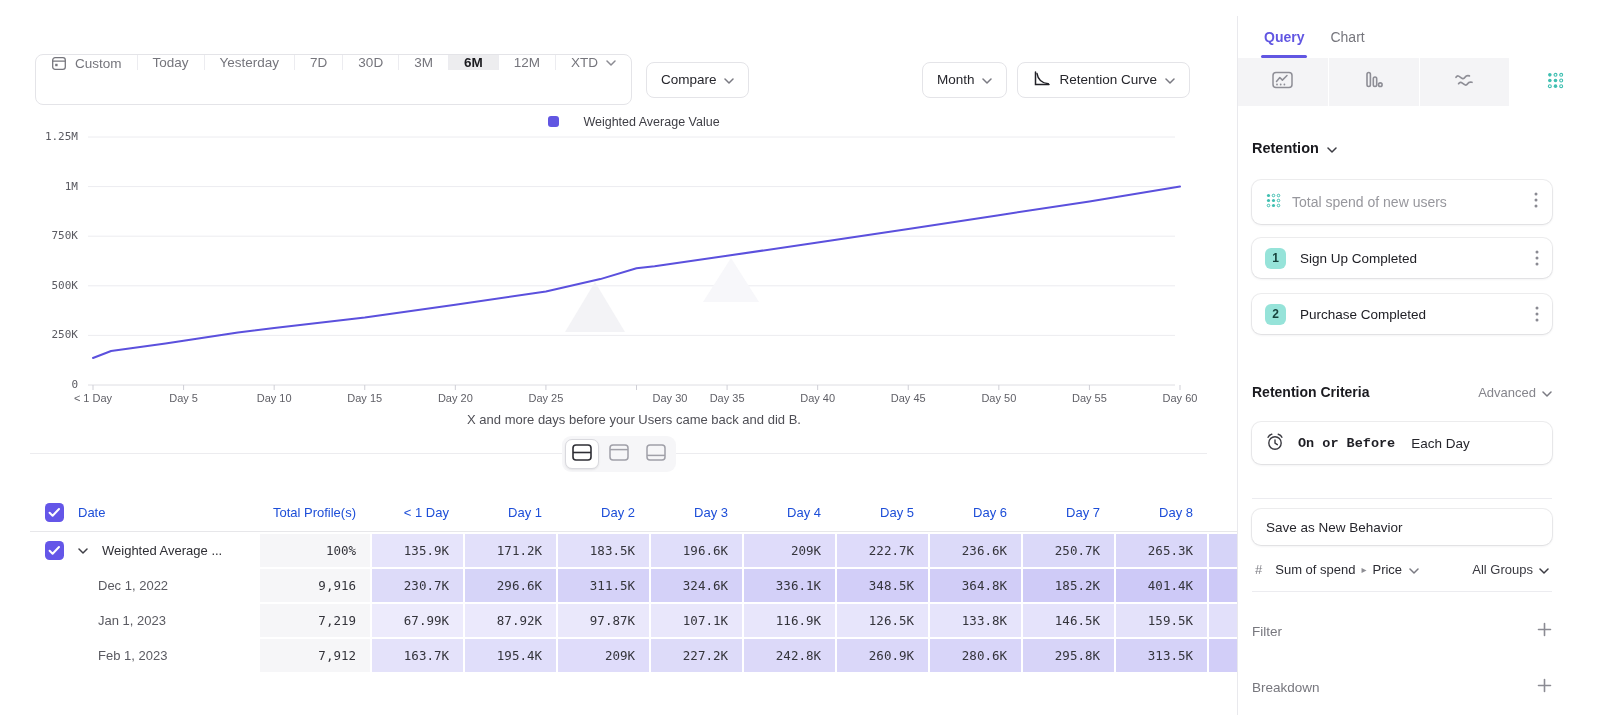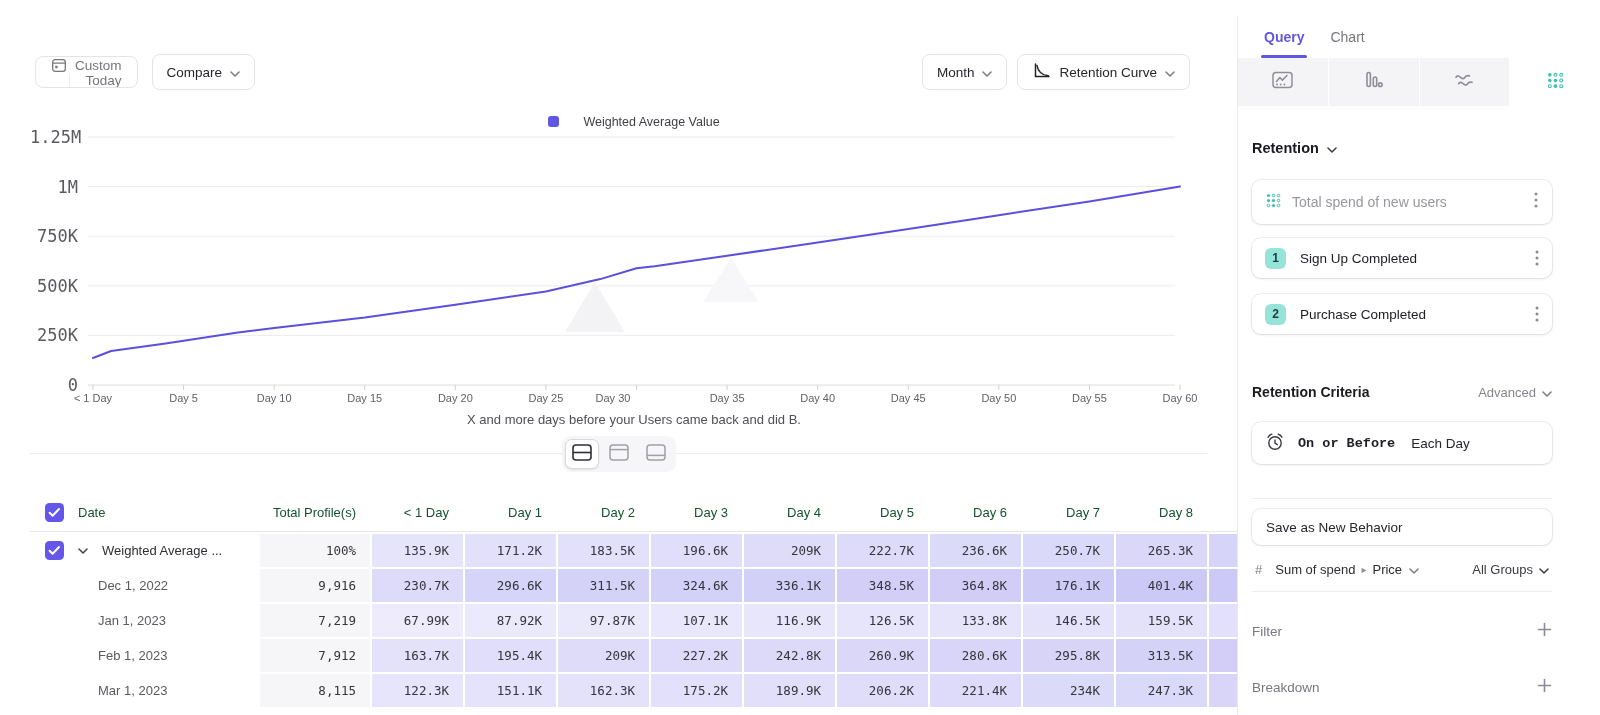--- a/index.html
+++ b/index.html
@@ -1,48 +1,48 @@
 <!DOCTYPE html>
 <html><head>
 <meta charset="utf-8">
 <style>
   * { box-sizing: border-box; }
   body { margin:0; background:#fff; font-family:"Liberation Sans", sans-serif; color:#1c1c21; }
   .page { position:relative; width:1600px; height:715px; background:#fff; overflow:hidden; }
 
   
   .toolbar { position:absolute; left:35px; top:54px; width:1155px; display:flex; align-items:center; }
-  .seg { display:flex; align-items:flex-end; border:1px solid #e4e4e8; border-radius:8px; height:32px; background:#fff; overflow:hidden;flex-direction:column; }
+  .seg { display:flex; align-items:flex-start; border:1px solid #e4e4e8; border-radius:8px; height:51px; background:#fff; overflow:hidden; }
   .seg-item { padding:0 15px; font-size:13.5px; color:#75757c; display:flex; align-items:center; gap:8px; border-left:1px solid #ececf0; cursor:pointer; white-space:nowrap; }
   .seg-item:first-child { border-left:none; }
   .seg-item.selected { background:#ededef; color:#1b1b1f; font-weight:700; }
   .btn { display:flex; align-items:center; gap:8px; height:36px; padding:0 14px; border:1px solid #e4e4e8; border-radius:8px; background:#fff; font-size:13.5px; color:#26262c; cursor:pointer; white-space:nowrap; }
   .compare { margin-left:14px; font-weight:500; }
   .right-group { margin-left:auto; display:flex; gap:10px; }
 
   
   .chart-area { position:absolute; left:30px; top:130px; width:1160px; height:312px; }
   .legend { position:absolute; top:-17px; left:58px; width:1092px; text-align:center; }
   .legend-inner { display:inline-flex; align-items:center; gap:24px; font-size:12.5px; color:#3e3e45; }
   .legend-swatch { width:11px; height:11px; border-radius:3px; background:#6156e2; display:inline-block; }
-  .ylab { position:absolute; left:0; width:48px; text-align:right; font-family:"DejaVu Sans Mono", monospace; font-size:17px; color:#5a5a61; line-height:16px; }
+  .ylab { position:absolute; left:0; width:48px; text-align:right; font-family:"DejaVu Sans Mono", monospace; font-size:11px; color:#5a5a61; line-height:16px; }
   .xlab { position:absolute; top:262px; width:80px; text-align:center; font-size:11px; color:#5f5f66; }
   .caption { position:absolute; top:282px; left:58px; width:1092px; text-align:center; font-size:13px; color:#4f4f56; }
 
   
   .toggle-band { position:absolute; left:30px; top:436px; width:1177px; height:36px; }
   .band-line { position:absolute; left:0; right:0; top:17px; height:1px; background:#ececef; }
   .vt-group { position:absolute; left:50%; transform:translateX(-50%); top:0; display:flex; gap:3px; background:#f6f6f8; border-radius:9px; padding:3px; }
   .vt { width:34px; height:30px; border-radius:7px; display:flex; align-items:center; justify-content:center; cursor:pointer; }
   .vt.selected { background:#fff; border:1px solid #d9d9de; box-shadow:0 1px 2px rgba(0,0,0,.08); }
 
   
   .rt { position:absolute; left:30px; top:494px; width:1207px; }
   .rt-header, .rt-row { display:grid; grid-template-columns:230px 110px repeat(9,93px) 30px; align-items:center; }
-  .rt-header { height:38px; border-bottom:1px solid #e7e7ea; color:#14532d; font-size:13px; }
+  .rt-header { height:38px; border-bottom:1px solid #e7e7ea; color:#1d4ed8; font-size:13px; }
   .rt-row { height:33px; margin-top:2px; align-items:stretch; }
   .date-h, .date-cell { display:flex; align-items:center; padding-left:15px; gap:14px; }
   .num-h { text-align:right; padding-right:14px; }
   .num { font-family:"DejaVu Sans Mono", monospace; font-size:12.5px; text-align:right; padding-right:14px; line-height:33px; color:#34343b; border-left:2px solid #fff; }
   .num.total { background:#f6f6f8; border-left:none; }
   .row-label { font-size:13px; color:#2f2f35; }
   .row-label.child { color:#5a5a61; padding-left:68px; }
   .cb { width:19px; height:19px; flex:0 0 19px; display:flex; cursor:pointer; }
   .partial { border-left:2px solid #fff; }
 
@@ -187,21 +187,21 @@
         <div class="ylab" style="top:147.8px">500K</div>
         <div class="ylab" style="top:98.19999999999999px">750K</div>
         <div class="ylab" style="top:48.599999999999994px">1M</div>
         <div class="ylab" style="top:-1px">1.25M</div>
         <div class="xlab" style="left:23px">&lt; 1 Day</div>
         <div class="xlab" style="left:113.58333333333334px">Day 5</div>
         <div class="xlab" style="left:204.16666666666669px">Day 10</div>
         <div class="xlab" style="left:294.75px">Day 15</div>
         <div class="xlab" style="left:385.33333333333337px">Day 20</div>
         <div class="xlab" style="left:475.91666666666674px">Day 25</div>
-        <div class="xlab" style="left:543px">Day 30</div>
+        <div class="xlab" style="left:600px">Day 30</div>
         <div class="xlab" style="left:657.0833333333334px">Day 35</div>
         <div class="xlab" style="left:747.6666666666667px">Day 40</div>
         <div class="xlab" style="left:838.25px">Day 45</div>
         <div class="xlab" style="left:928.8333333333334px">Day 50</div>
         <div class="xlab" style="left:1019.4166666666667px">Day 55</div>
         <div class="xlab" style="left:1110px">Day 60</div>
       </div>
 
     <div class="toggle-band">
       <div class="band-line"></div>
@@ -282,21 +282,21 @@
             <span class="row-label child">Dec 1, 2022</span>
           </div>
           <div class="num total">9,916</div>
           <div class="num" style="background:rgba(103,92,230,0.224)">230.7K</div>
           <div class="num" style="background:rgba(103,92,230,0.265)">296.6K</div>
           <div class="num" style="background:rgba(103,92,230,0.274)">311.5K</div>
           <div class="num" style="background:rgba(103,92,230,0.282)">324.6K</div>
           <div class="num" style="background:rgba(103,92,230,0.289)">336.1K</div>
           <div class="num" style="background:rgba(103,92,230,0.297)">348.5K</div>
           <div class="num" style="background:rgba(103,92,230,0.307)">364.8K</div>
-          <div class="num" style="background:rgba(103,92,230,0.319)">176.1K</div>
+          <div class="num" style="background:rgba(103,92,230,0.319)">185.2K</div>
           <div class="num" style="background:rgba(103,92,230,0.330)">401.4K</div>
           <div class="partial" style="background:rgba(103,92,230,0.330)"></div>
         </div>
         <div class="rt-row">
           <div class="date-cell" style="padding-left:0">
             <span class="row-label child">Jan 1, 2023</span>
           </div>
           <div class="num total">7,219</div>
           <div class="num" style="background:rgba(103,92,230,0.122)">67.99K</div>
           <div class="num" style="background:rgba(103,92,230,0.135)">87.92K</div>
@@ -317,36 +317,20 @@
           <div class="num" style="background:rgba(103,92,230,0.182)">163.7K</div>
           <div class="num" style="background:rgba(103,92,230,0.202)">195.4K</div>
           <div class="num" style="background:rgba(103,92,230,0.210)">209K</div>
           <div class="num" style="background:rgba(103,92,230,0.222)">227.2K</div>
           <div class="num" style="background:rgba(103,92,230,0.231)">242.8K</div>
           <div class="num" style="background:rgba(103,92,230,0.242)">260.9K</div>
           <div class="num" style="background:rgba(103,92,230,0.255)">280.6K</div>
           <div class="num" style="background:rgba(103,92,230,0.264)">295.8K</div>
           <div class="num" style="background:rgba(103,92,230,0.275)">313.5K</div>
           <div class="partial" style="background:rgba(103,92,230,0.299)"></div>
-        </div>
-        <div class="rt-row">
-          <div class="date-cell" style="padding-left:0">
-            <span class="row-label child">Mar 1, 2023</span>
-          </div>
-          <div class="num total">8,115</div>
-          <div class="num" style="background:rgba(103,92,230,0.156)">122.3K</div>
-          <div class="num" style="background:rgba(103,92,230,0.174)">151.1K</div>
-          <div class="num" style="background:rgba(103,92,230,0.181)">162.3K</div>
-          <div class="num" style="background:rgba(103,92,230,0.189)">175.2K</div>
-          <div class="num" style="background:rgba(103,92,230,0.198)">189.9K</div>
-          <div class="num" style="background:rgba(103,92,230,0.208)">206.2K</div>
-          <div class="num" style="background:rgba(103,92,230,0.218)">221.4K</div>
-          <div class="num" style="background:rgba(103,92,230,0.226)">234K</div>
-          <div class="num" style="background:rgba(103,92,230,0.234)">247.3K</div>
-          <div class="partial" style="background:rgba(103,92,230,0.253)"></div>
         </div>
       </div>
   </div>
 
   <aside class="sidebar">
     <div class="tabs" id="sbTabs">
         <div class="tab active">Query</div>
         <div class="tab">Chart</div>
       </div>
     <div class="ct-row" id="ctRow">

